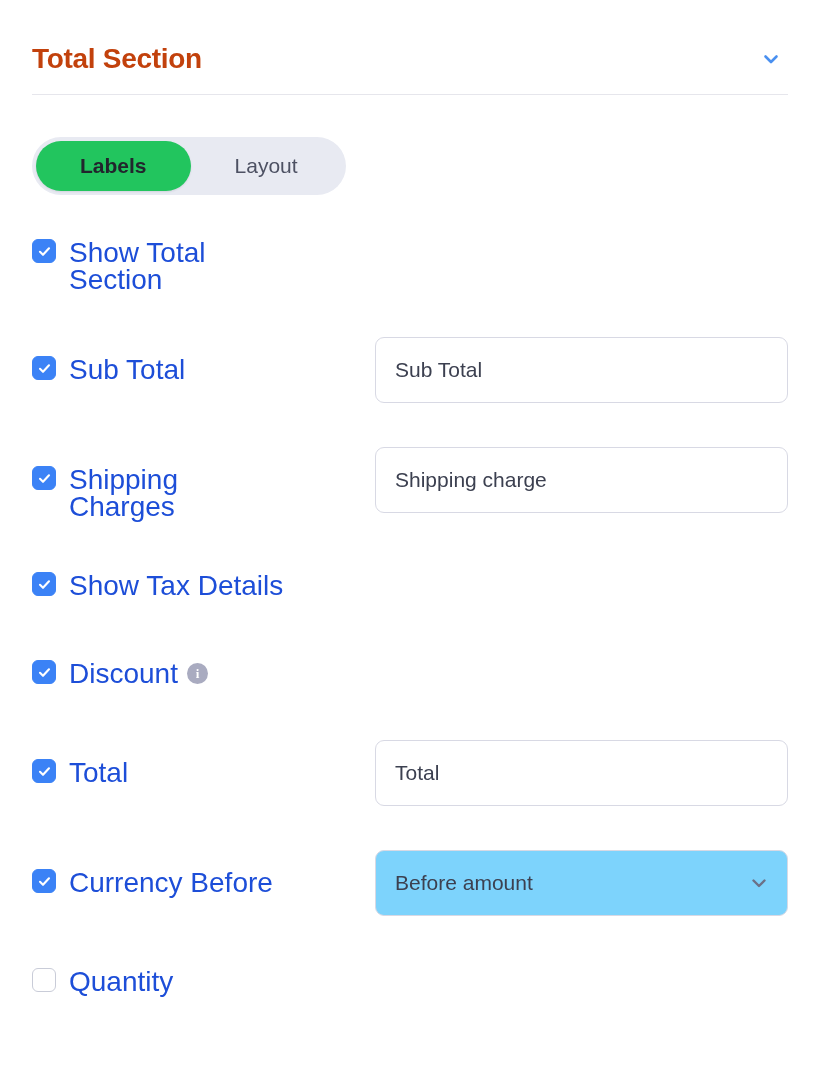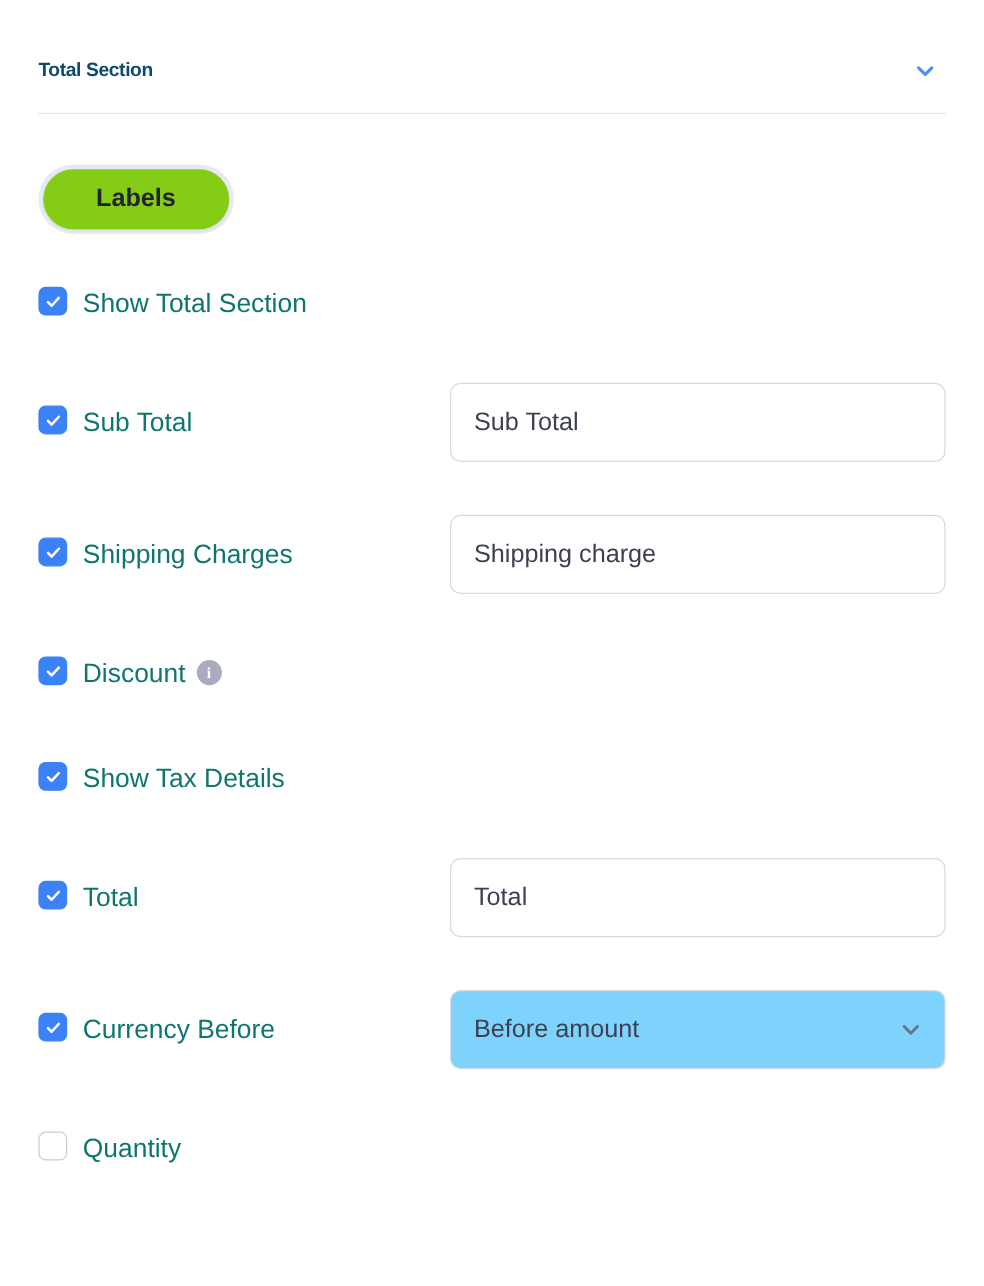--- a/index.html
+++ b/index.html
@@ -27,24 +27,24 @@
   
   .panel-header {
     display: flex;
     align-items: center;
     justify-content: space-between;
     height: 94px;
     padding-top: 24px;
   }
 
   .panel-title {
-    font-size: 16px;
+    font-size: 28px;
     font-weight: bold;
     letter-spacing: -0.3px;
-    color: #0c4a6e;
+    color: #c2410c;
     line-height: 1.1;
   }
 
   .collapse-btn {
     width: 34px;
     height: 34px;
     display: flex;
     align-items: center;
     justify-content: center;
     background: transparent;
@@ -80,21 +80,21 @@
     font-size: 21px;
     color: #4d5163;
     cursor: pointer;
     display: flex;
     align-items: center;
     justify-content: center;
     white-space: nowrap;
   }
 
   .tab.active {
-    background: #84cc16;
+    background: #22c55e;
     color: #22252d;
     font-weight: bold;
     box-shadow: 0 1px 2px rgba(20, 25, 60, 0.10);
   }
 
   
   .options {
     margin-top: 36px;
   }
 
@@ -133,23 +133,23 @@
     border: 1.5px solid #c9ccd8;
   }
   .checkbox.checked {
     background: #3b82f6;
     border-color: #3b82f6;
   }
   .checkbox svg { display: block; }
   .checkbox:not(.checked) svg { visibility: hidden; }
 
   .row-label {
-    font-size: 22px;
+    font-size: 28px;
     line-height: 27px;
-    color: #0f766e;
+    color: #1d4ed8;
     max-width: 215px;
   }
 
   .label-wrap {
     display: flex;
     align-items: center;
     gap: 9px;
     flex-wrap: wrap;
   }
 
@@ -223,20 +223,23 @@
       </span>
     </button>
   </div>
 
   <div class="divider"></div>
 
   <div class="tabs">
     <button class="tab active">
       <span>Labels</span>
     </button>
+    <button class="tab">
+      <span>Layout</span>
+    </button>
   </div>
 
   <div class="options">
 
     <div class="row">
       <div class="row-left">
         <div class="checkbox checked">
           <span>
             <svg width="15" height="15" viewBox="0 0 15 15" fill="none">
               <path d="M3 7.8 L6 10.8 L12 4.3" stroke="#ffffff" stroke-width="2.1" stroke-linecap="round" stroke-linejoin="round"></path>
@@ -274,48 +277,48 @@
             </svg>
           </span>
         </div>
         <div class="label-wrap">
           <span class="row-label">Shipping Charges</span>
         </div>
       </div>
       <input class="field" type="text" value="Shipping charge" style="">
     </div>
 
+
+    <div class="row">
+      <div class="row-left">
+        <div class="checkbox checked">
+          <span>
+            <svg width="15" height="15" viewBox="0 0 15 15" fill="none">
+              <path d="M3 7.8 L6 10.8 L12 4.3" stroke="#ffffff" stroke-width="2.1" stroke-linecap="round" stroke-linejoin="round"></path>
+            </svg>
+          </span>
+        </div>
+        <div class="label-wrap">
+          <span class="row-label">Show Tax Details</span>
+        </div>
+      </div>
+    </div>
 
     <div class="row">
       <div class="row-left">
         <div class="checkbox checked">
           <span>
             <svg width="15" height="15" viewBox="0 0 15 15" fill="none">
               <path d="M3 7.8 L6 10.8 L12 4.3" stroke="#ffffff" stroke-width="2.1" stroke-linecap="round" stroke-linejoin="round"></path>
             </svg>
           </span>
         </div>
         <div class="label-wrap">
           <span class="row-label">Discount</span>
           <span class="info-icon">i</span>
-        </div>
-      </div>
-    </div>
-
-    <div class="row">
-      <div class="row-left">
-        <div class="checkbox checked">
-          <span>
-            <svg width="15" height="15" viewBox="0 0 15 15" fill="none">
-              <path d="M3 7.8 L6 10.8 L12 4.3" stroke="#ffffff" stroke-width="2.1" stroke-linecap="round" stroke-linejoin="round"></path>
-            </svg>
-          </span>
-        </div>
-        <div class="label-wrap">
-          <span class="row-label">Show Tax Details</span>
         </div>
       </div>
     </div>
 
     <div class="row with-field">
       <div class="row-left">
         <div class="checkbox checked">
           <span>
             <svg width="15" height="15" viewBox="0 0 15 15" fill="none">
               <path d="M3 7.8 L6 10.8 L12 4.3" stroke="#ffffff" stroke-width="2.1" stroke-linecap="round" stroke-linejoin="round"></path>

